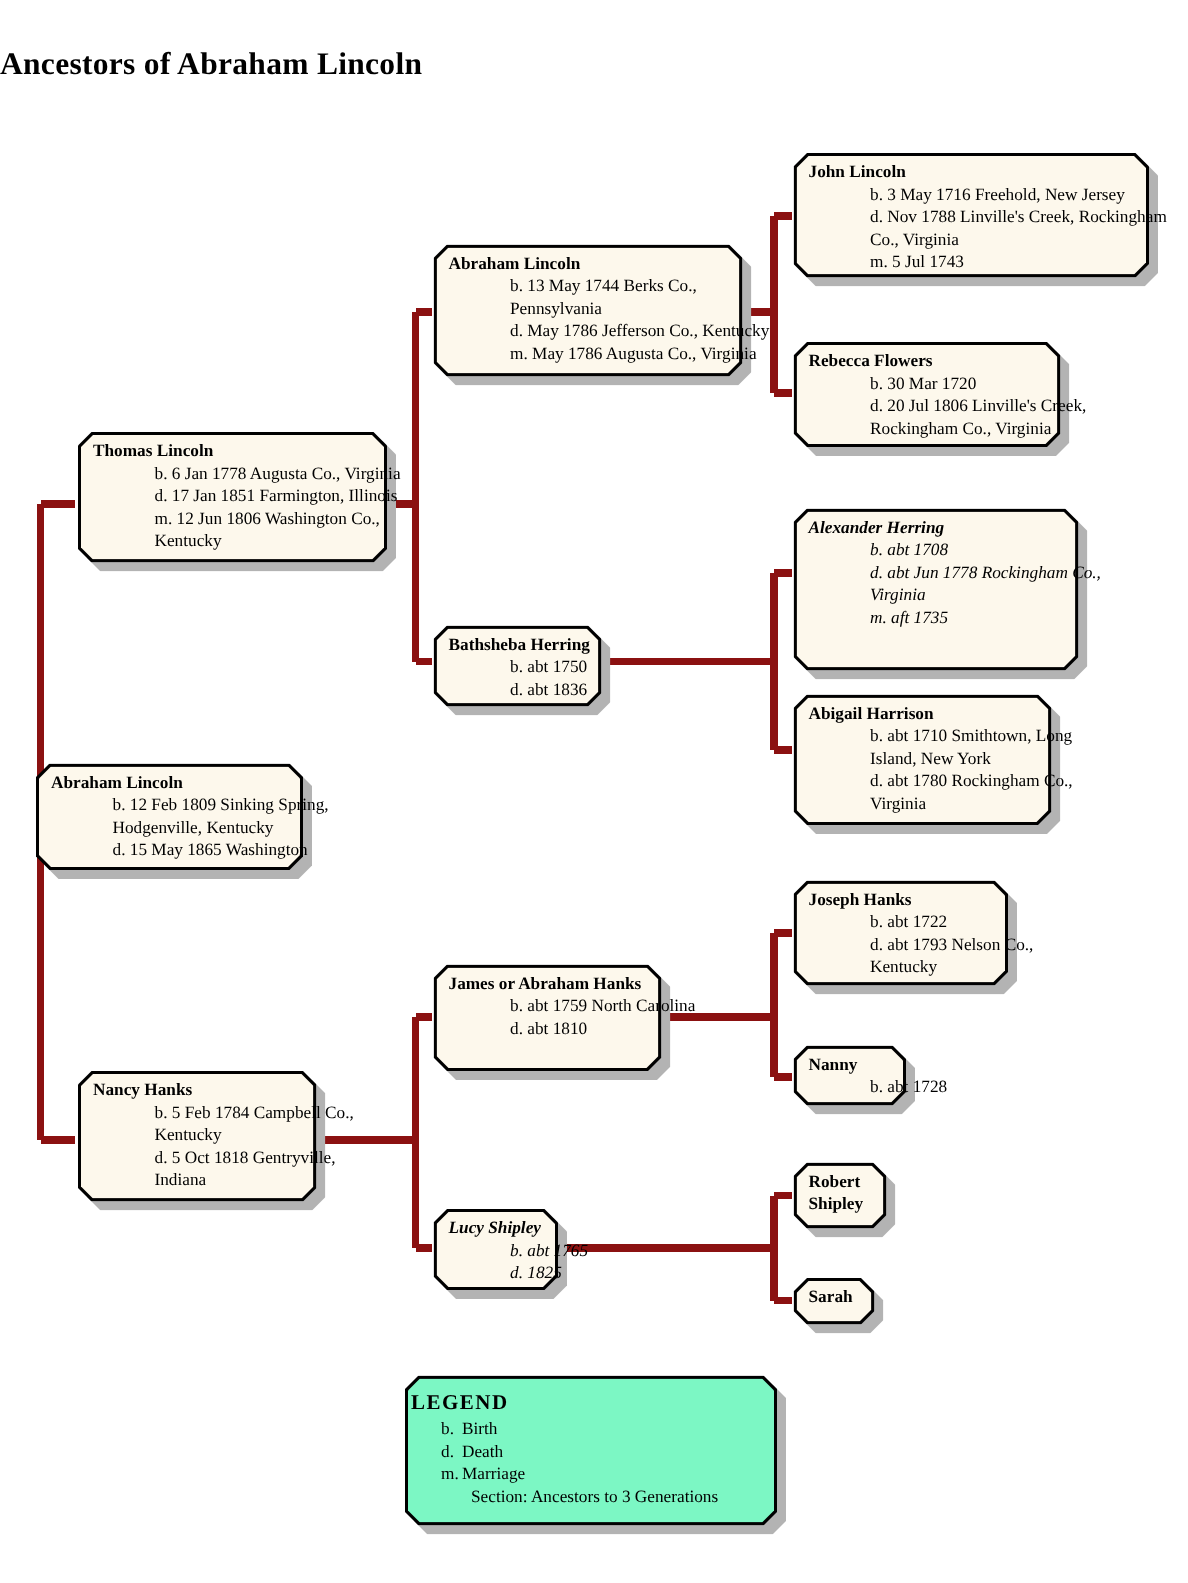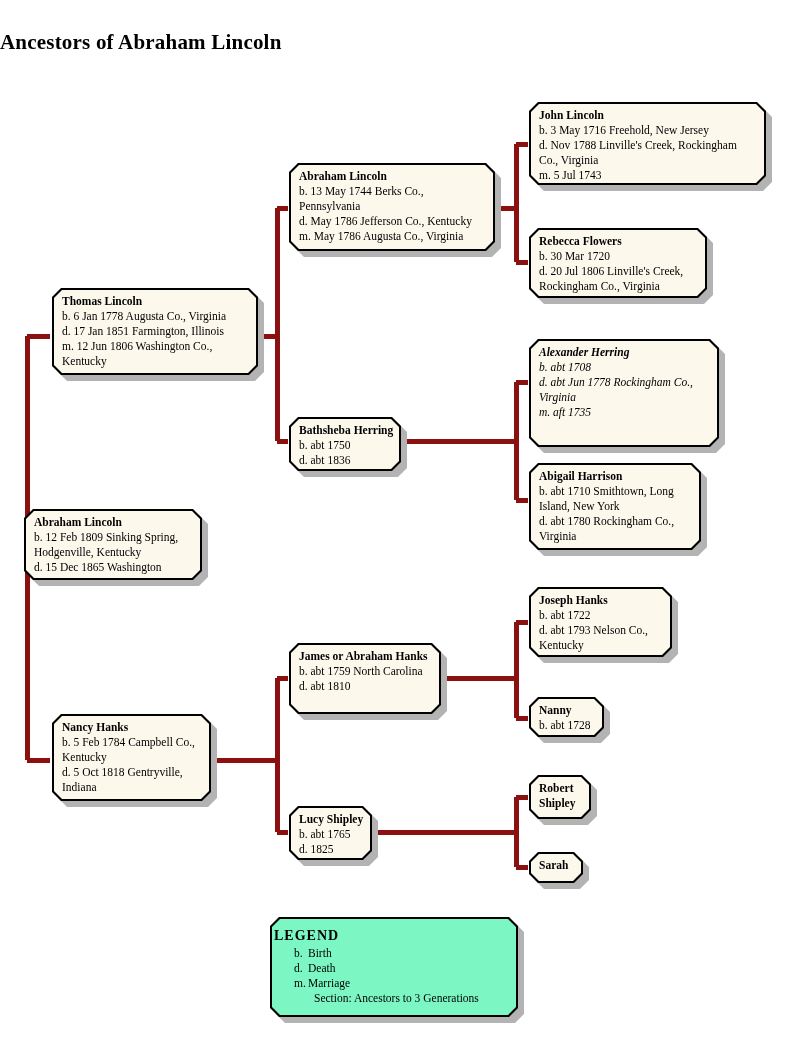--- a/index.html
+++ b/index.html
@@ -94,20 +94,21 @@
     color: #000000;
   }
 
   .node-name {
     font-weight: bold;
     white-space: pre-line;
   }
 
   .node-line {
     white-space: nowrap;
+    margin-left: 41px;
   }
 
   
   #legend {
     position: absolute;
     left: 270px;
     top: 917px;
     width: 248px;
     height: 100px;
     z-index: 3;
@@ -189,21 +190,21 @@
   </svg>
 
   <div class="node" style="left:24px; top:509px; width:178px; height:71px;">
     <div class="node-shadow"></div>
     <div class="node-border"></div>
     <div class="node-fill"></div>
     <div class="node-text">
       <div class="node-name">Abraham Lincoln</div>
       <div class="node-line">b. 12 Feb 1809 Sinking Spring,</div>
       <div class="node-line">Hodgenville, Kentucky</div>
-      <div class="node-line">d. 15 Dec 1865 Washington</div>
+      <div class="node-line">d. 15 May 1865 Washington</div>
     </div>
   </div>
 
   <div class="node" style="left:52px; top:288px; width:206px; height:87px;">
     <div class="node-shadow"></div>
     <div class="node-border"></div>
     <div class="node-fill"></div>
     <div class="node-text">
       <div class="node-name">Thomas Lincoln</div>
       <div class="node-line">b. 6 Jan 1778 Augusta Co., Virginia</div>
@@ -254,21 +255,21 @@
     <div class="node-shadow"></div>
     <div class="node-border"></div>
     <div class="node-fill"></div>
     <div class="node-text">
       <div class="node-name wrap">James or Abraham Hanks</div>
       <div class="node-line">b. abt 1759 North Carolina</div>
       <div class="node-line">d. abt 1810</div>
     </div>
   </div>
 
-  <div class="node" style="left:289px; top:806px; width:83px; height:54px;">
+  <div class="node" style="left:289px; top:806px; width:83px; height:54px;font-style:italic;">
     <div class="node-shadow"></div>
     <div class="node-border"></div>
     <div class="node-fill"></div>
     <div class="node-text">
       <div class="node-name">Lucy Shipley</div>
       <div class="node-line">b. abt 1765</div>
       <div class="node-line">d. 1825</div>
     </div>
   </div>
 

